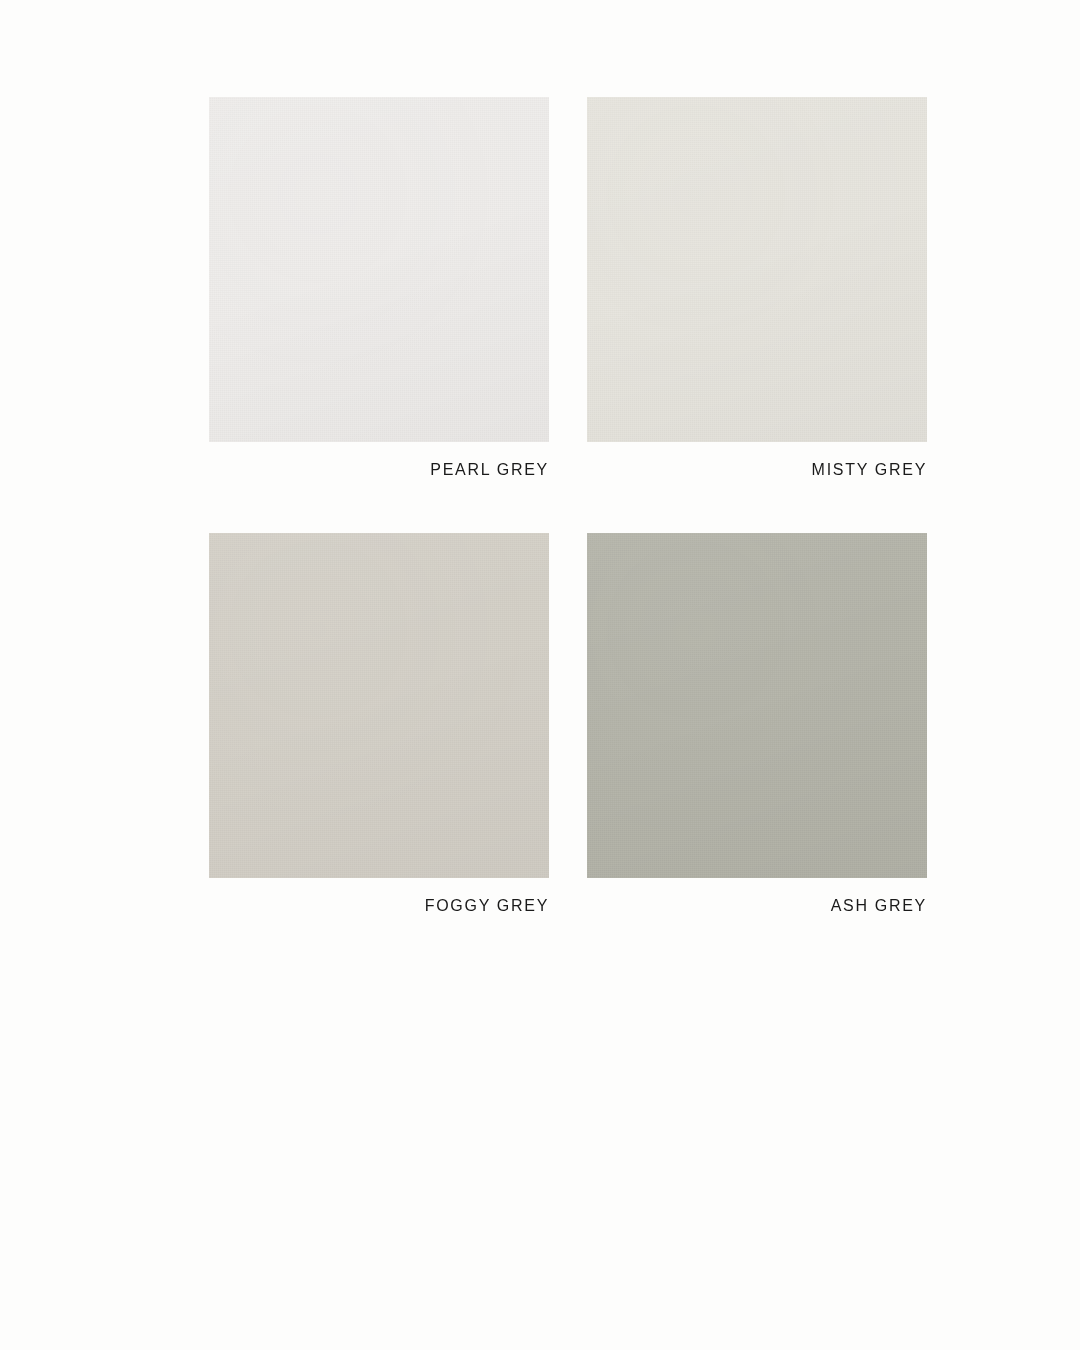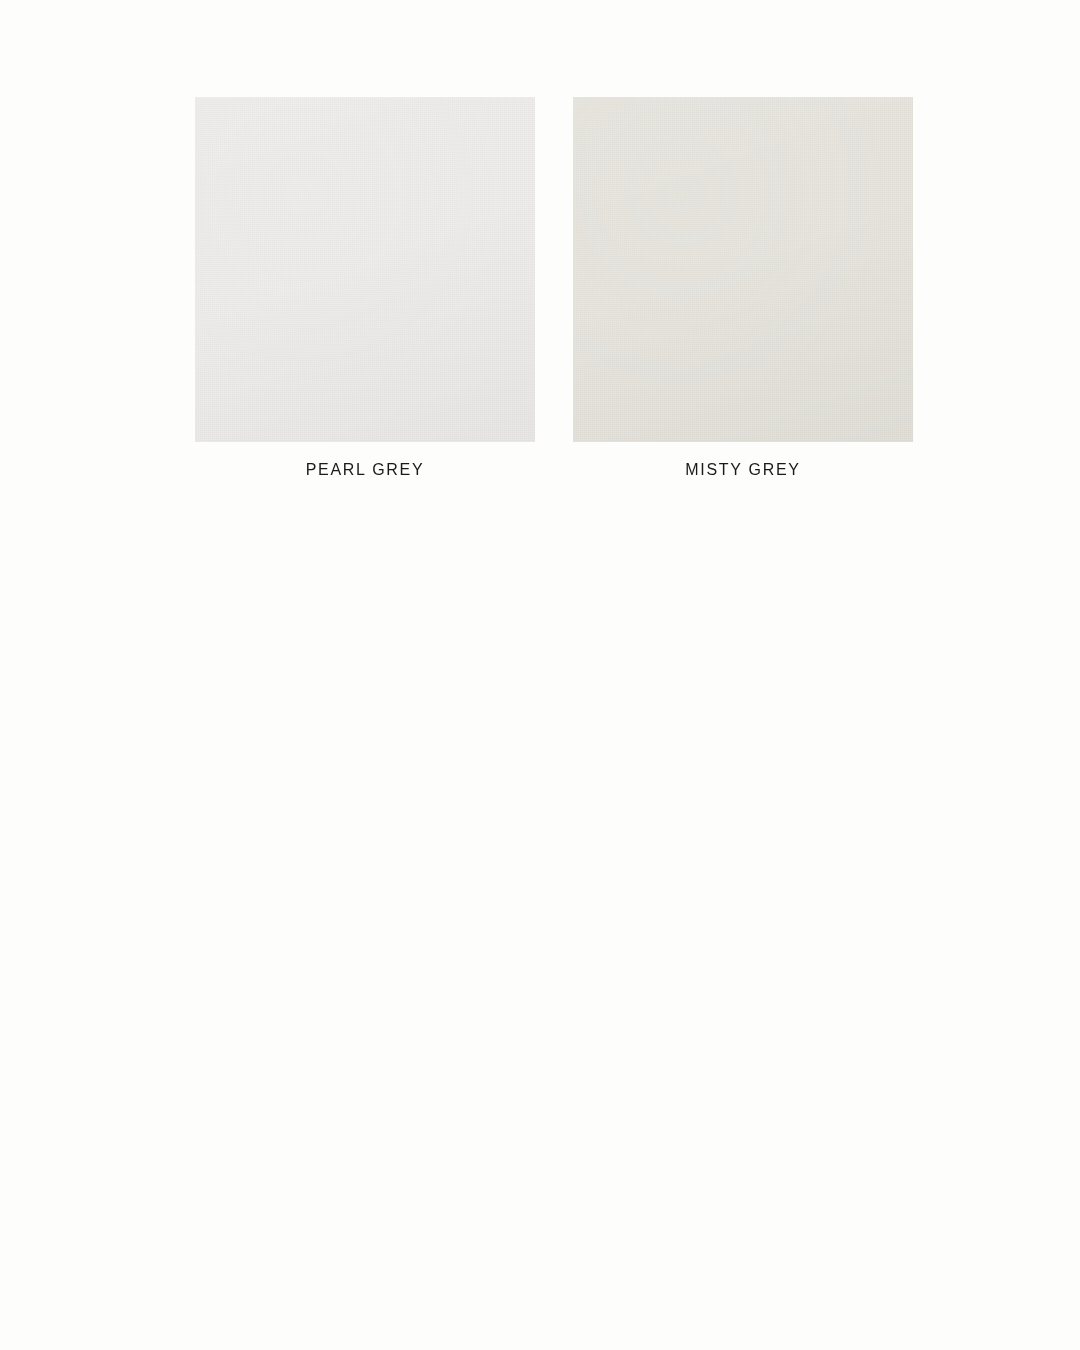--- a/index.html
+++ b/index.html
@@ -31,21 +31,21 @@
     width: 718px;
     display: grid;
     grid-template-columns: 340px 340px;
     column-gap: 38px;
     row-gap: 55px;
   }
 
   .swatch-cell {
     display: flex;
     flex-direction: column;
-    align-items: center;
+    align-items: flex-end;
     width: 368px;
   }
 
   .swatch-chip {
     width: 340px;
     height: 345px;
     position: relative;
     overflow: hidden;
     background-color: #cccccc;
   }
@@ -114,18 +114,26 @@
     <div class="swatch-cell">
       <div class="swatch-chip" style="background-color: rgb(238, 236, 234);"></div>
       <div class="swatch-label" style="color: rgb(26, 26, 26);">PEARL GREY</div>
     </div>
 
     <div class="swatch-cell">
       <div class="swatch-chip" style="background-color: rgb(230, 228, 221);"></div>
       <div class="swatch-label" style="color: rgb(26, 26, 26);">MISTY GREY</div>
     </div>
 
+    <div class="swatch-cell">
+      <div class="swatch-chip" style="background-color: rgb(211, 207, 198);"></div>
+      <div class="swatch-label" style="color: rgb(26, 26, 26);">FOGGY GREY</div>
+    </div>
 
+    <div class="swatch-cell">
+      <div class="swatch-chip" style="background-color: rgb(179, 179, 168);"></div>
+      <div class="swatch-label" style="color: rgb(26, 26, 26);">ASH GREY</div>
+    </div>
 
 
 
   </div>
 </div>
 
 </body></html>

